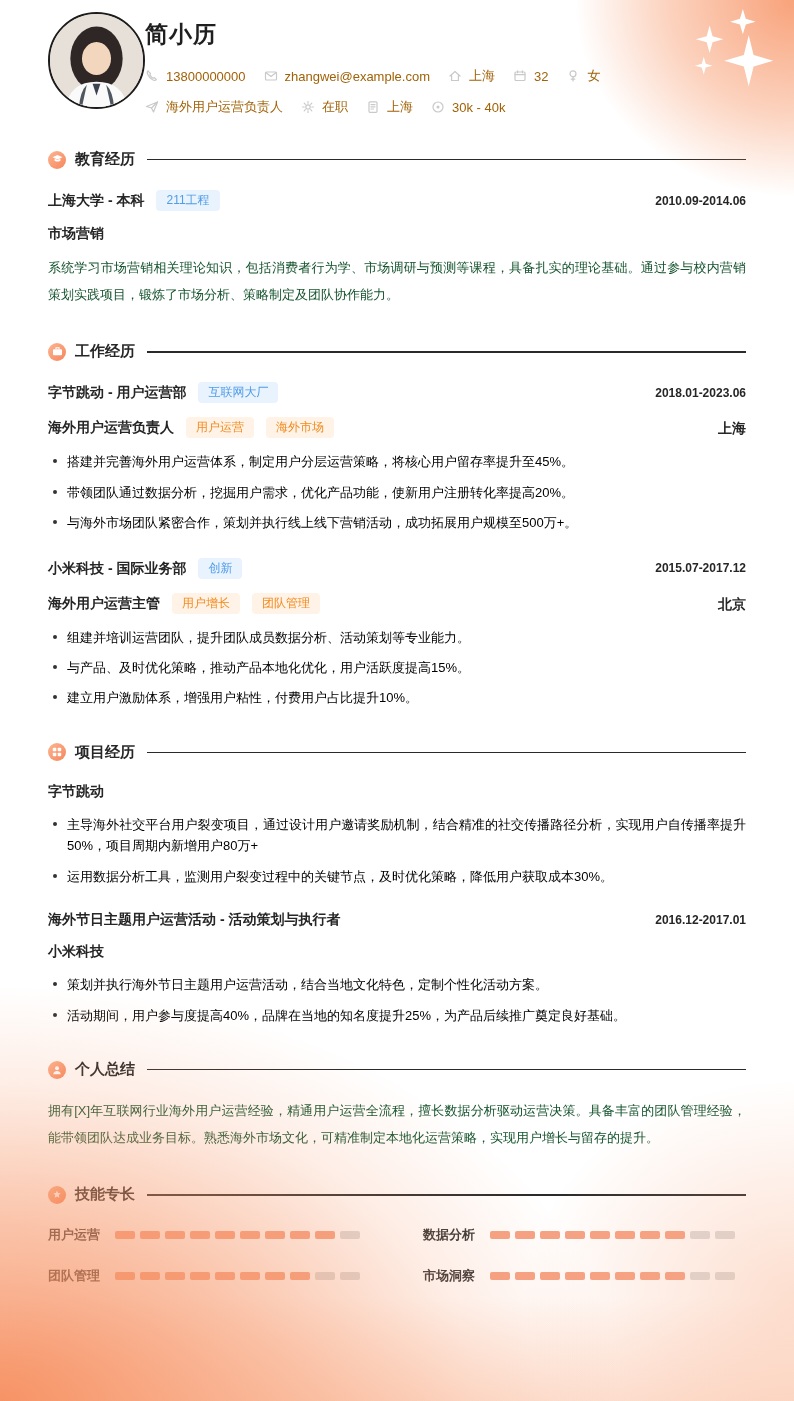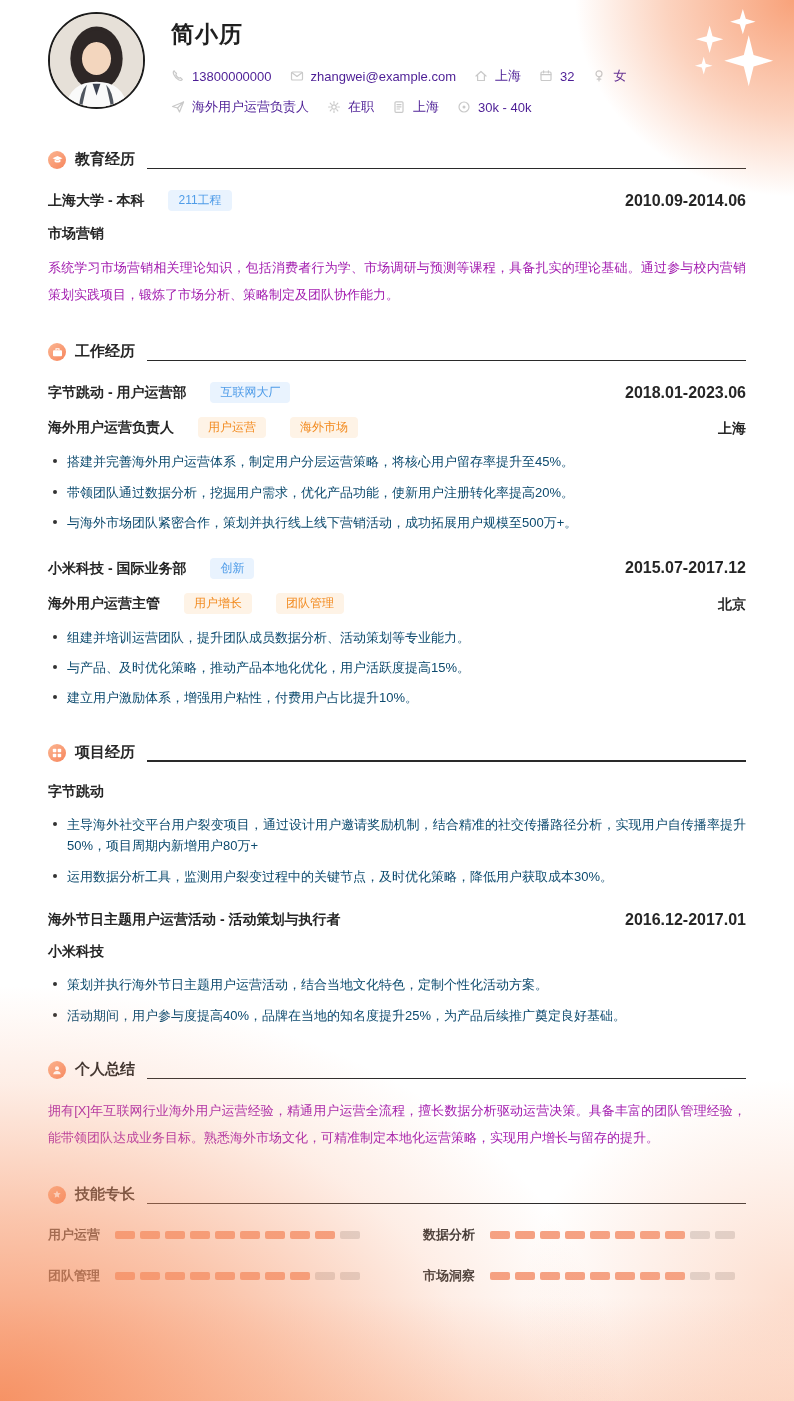--- a/index.html
+++ b/index.html
@@ -13,55 +13,55 @@
   .bg-bottom { position:absolute; left:0; right:0; bottom:0; height:470px; z-index:3; pointer-events:none;
     background:
       radial-gradient(115% 130% at 0% 100%, rgba(246,140,92,.92) 0%, rgba(247,150,104,.55) 30%, rgba(248,158,114,.18) 52%, rgba(248,158,114,0) 68%),
       radial-gradient(55% 75% at 100% 78%, rgba(249,168,128,.38) 0%, rgba(249,168,128,0) 62%),
       linear-gradient(to top, rgba(248,156,110,.30) 0%, rgba(248,156,110,0) 22%); }
   .sparkles { position:absolute; top:6px; right:14px; width:88px; height:88px; z-index:4; pointer-events:none; }
 
   
   .content { position:relative; z-index:2; padding:12px 48px 0 48px; }
 
-  .header { display:flex; gap:26px; align-items:flex-start; }
+  .header { display:flex; align-items:flex-start; }
   .avatar { width:97px; height:97px; border-radius:50%; border:2px solid #1c1c1c; overflow:hidden; flex:0 0 97px; background:#E9E3DC; }
   .h-right { padding-top:7px; }
   .name { font-size:23px; font-weight:bold; color:#1f1f1f; letter-spacing:1px; }
-  .contacts { margin-top:17px; display:flex; flex-wrap:wrap; gap:8px 18px; font-size:13px; color:#4c1d95; align-items:center; }
+  .contacts { margin-top:17px; display:flex; flex-wrap:wrap; gap:8px 18px; font-size:13px; color:#a16207; align-items:center; }
   .contacts.second { margin-top:13px; }
   .contact { display:inline-flex; align-items:center; gap:7px; white-space:nowrap; }
   .cicon { display:inline-flex; color:#C9C9C9; }
   .cicon svg { display:block; }
 
   
   section { margin-top:34px; }
-  .sec-head { display:flex; align-items:flex-end; }
+  .sec-head { display:flex; align-items:center; }
   .sec-icon { width:18px; height:18px; border-radius:50%; flex:0 0 18px;
     background:linear-gradient(135deg,#FBB692 0%,#F7855C 100%);
     display:flex; align-items:center; justify-content:center; }
   .sec-icon svg { display:block; }
   .sec-title { font-size:15px; font-weight:bold; color:#262626; margin-left:9px; }
   .sec-line { flex:1; height:1.5px; background:#2a2a2a; margin-left:12px; }
 
   .row { display:flex; justify-content:space-between; align-items:center; }
   .item { margin-top:21px; }
   .item + .item { margin-top:24px; }
   .t-bold { font-size:14px; font-weight:bold; color:#262626; }
-  .date { font-size:16px; font-weight:bold; color:#262626; }
+  .date { font-size:12px; font-weight:bold; color:#262626; }
   .loc  { font-size:14px; font-weight:bold; color:#262626; }
   .sub-row { margin-top:14px;align-items:flex-end; }
-  .tag { display:inline-block; font-size:12px; padding:2px 10px; border-radius:4px; margin-left:24px; font-weight:normal; vertical-align:1px; }
+  .tag { display:inline-block; font-size:12px; padding:2px 10px; border-radius:4px; margin-left:12px; font-weight:normal; vertical-align:1px; }
   .tag.blue { background:#E9F3FE; color:#4F9CE8; }
   .tag.orange { background:#FEF3E6; color:#F28A1E; }
 
-  .para { margin-top:12px; font-size:13px; color:#a21caf; line-height:2.05; text-align:justify; }
+  .para { margin-top:12px; font-size:13px; color:#14532d; line-height:2.05; text-align:justify; }
 
   ul.bullets { list-style:none; margin:13px 0 0 0; padding:0; }
-  ul.bullets li { position:relative; padding-left:19px; font-size:13px; color:#0c4a6e; line-height:1.65; margin-bottom:9px; text-align:justify;margin-top:8px; }
+  ul.bullets li { position:relative; padding-left:19px; font-size:13px; color:#000000; line-height:1.65; margin-bottom:9px; text-align:justify;margin-top:8px; }
   ul.bullets li::before { content:""; position:absolute; left:5px; top:8px; width:4px; height:4px; border-radius:50%; background:#333; }
 
   
   .skills { display:grid; grid-template-columns:1fr 1fr; column-gap:52px; row-gap:23px; margin-top:22px; }
   .skill { display:flex; align-items:center; gap:15px; }
   .skill-name { font-size:13px; font-weight:bold; color:#333; flex:0 0 auto; }
   .skill-bar { display:flex; gap:5px; align-items:center; }
   .seg { width:20px; height:8px; border-radius:2px; }
   .seg.on { background:#F5A183; }
   .seg.off { background:#DBDBDB; }

